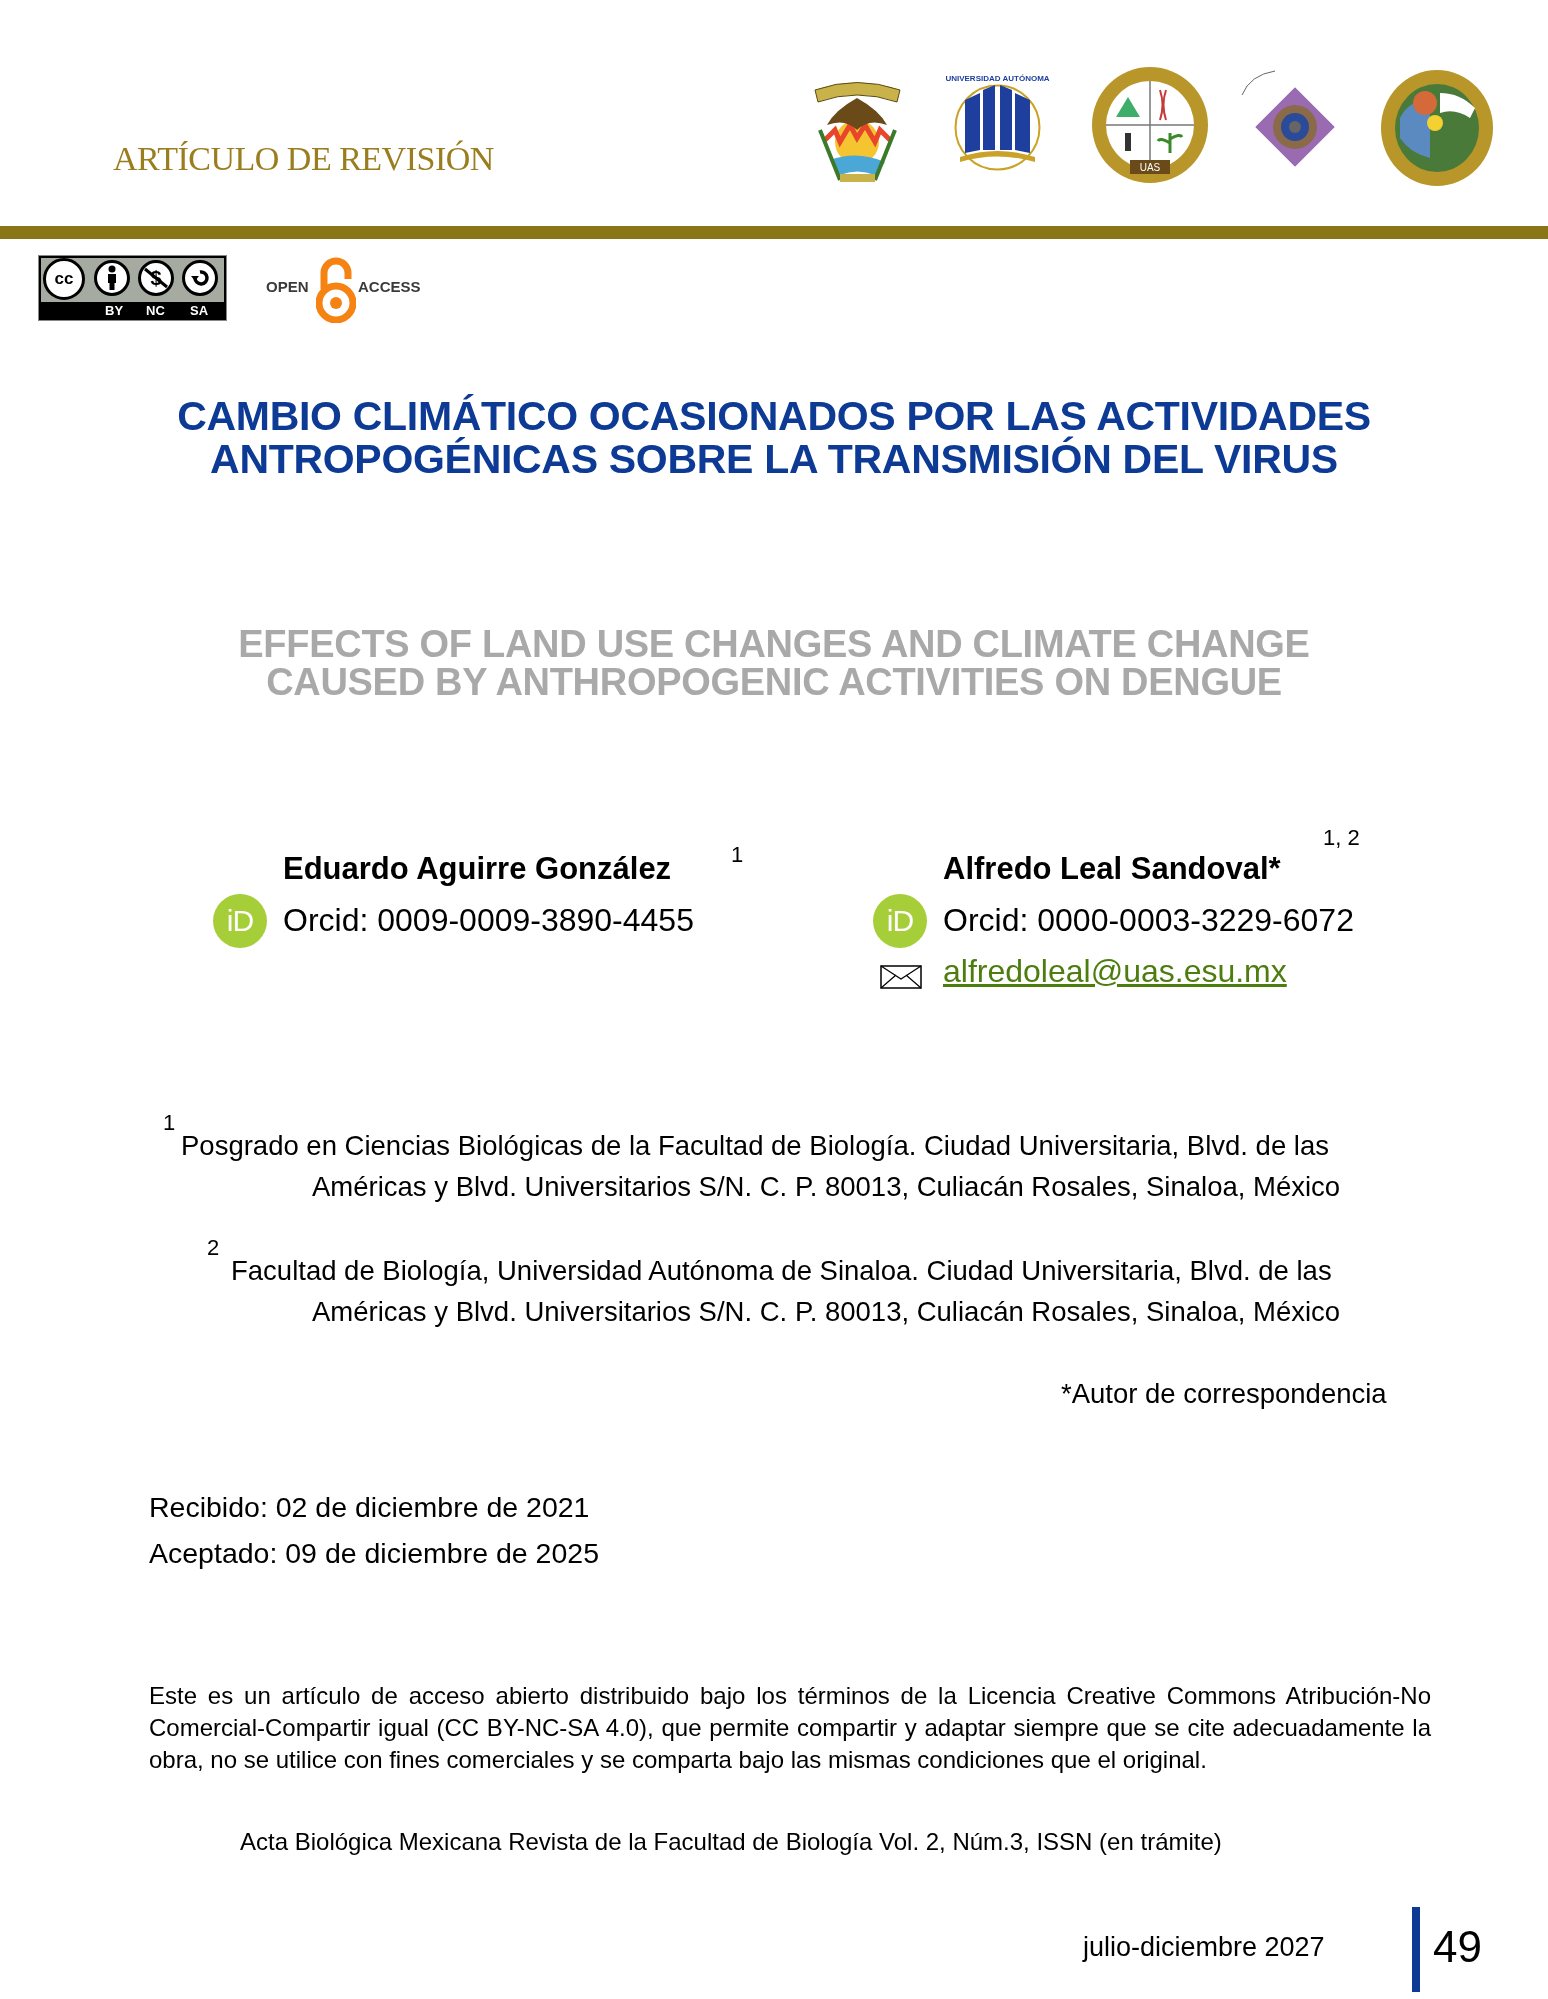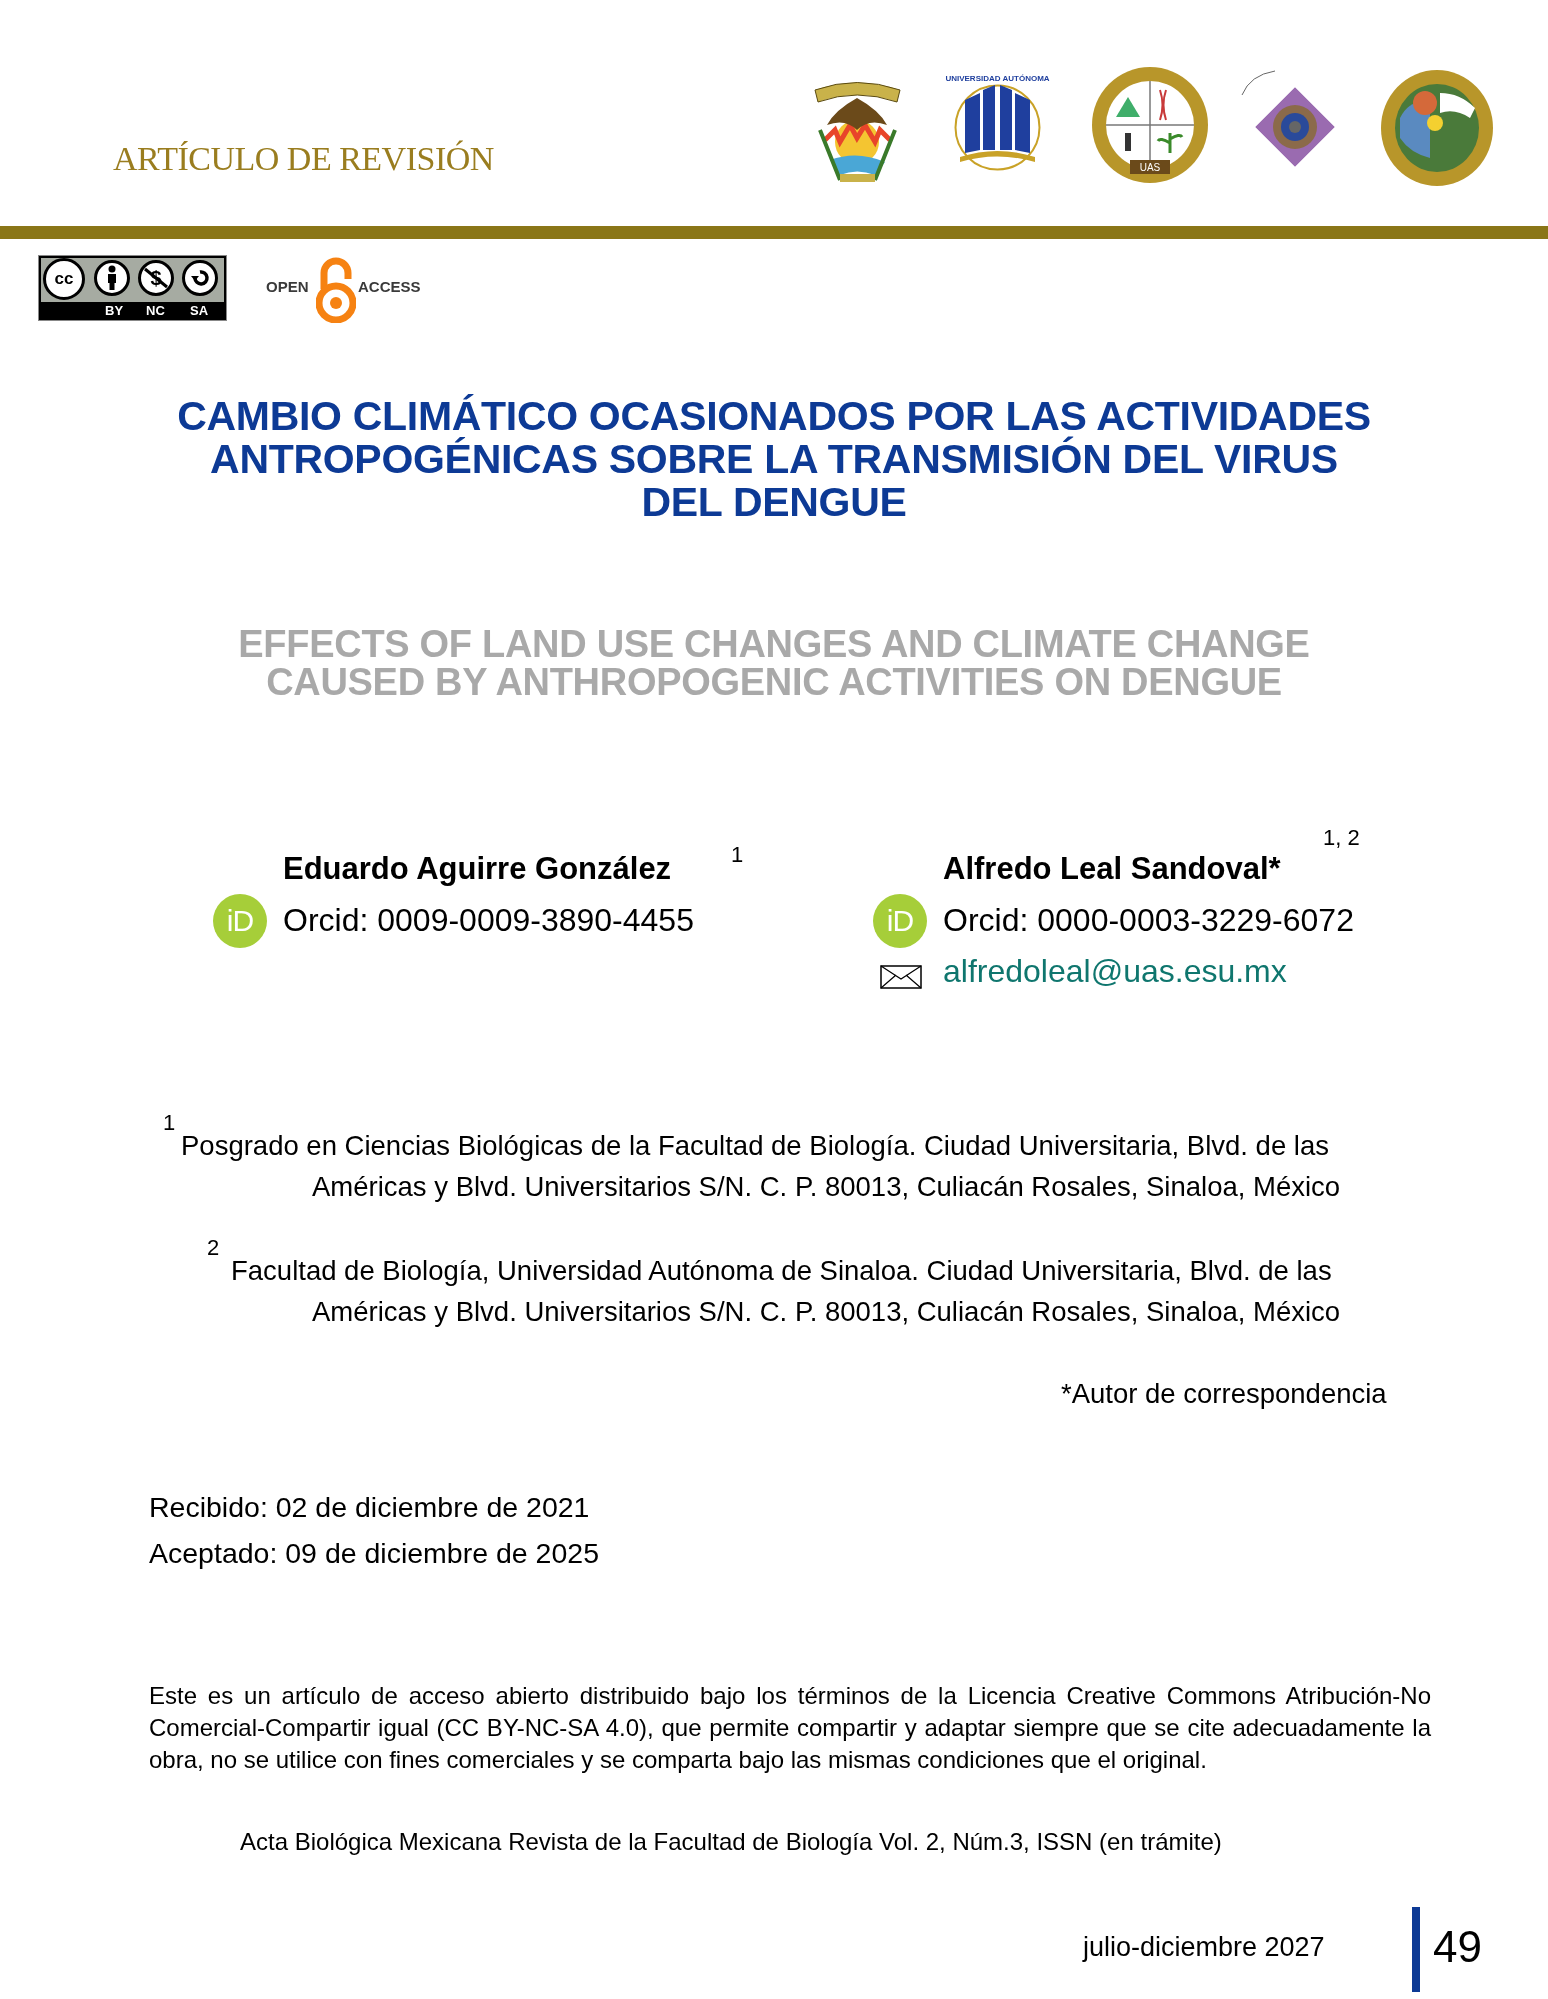--- a/index.html
+++ b/index.html
@@ -20,21 +20,21 @@
   .sup { font-size:22px; white-space:nowrap; }
   .orcid-icon { width:54px; height:54px; border-radius:50%; background:#a6ce39; color:#fff; font-size:30px; display:flex; align-items:center; justify-content:center; letter-spacing:-1px; }
   .line-text { font-size:32px; white-space:nowrap; }
   .affil { font-size:27.5px; line-height:41px; white-space:nowrap; }
   .dates { font-size:28.5px; line-height:46px; white-space:nowrap; }
   .license { left:149px; width:1282px; top:1680px; font-size:24px; line-height:32px; text-align:justify; text-align-last:left; }
   .journal { left:240px; top:1828px; font-size:24px; white-space:nowrap; }
   .footer-date { left:1083px; top:1932px; font-size:27px; white-space:nowrap; }
   .footer-bar { left:1412px; top:1907px; width:8px; height:85px; background:#0d3a95; }
   .page-num { left:1433px; top:1922px; font-size:44px; white-space:nowrap; }
-  a.email { color:#0f766e; }
+  a.email { color:#4d7c0f; text-decoration:underline; }
 </style>
 </head>
 <body>
 
 <div class="abs section-label">ARTÍCULO DE REVISIÓN</div>
 
 <div class="logo" style="left:805px;top:70px;width:105px;height:125px;">
   <svg width="105" height="125" viewBox="0 0 105 125">
     <path d="M10 20 Q52 5 95 20 L92 32 Q52 18 13 32 Z" fill="#c9b24a" stroke="#5a4a10" stroke-width="1"></path>
     <circle cx="52" cy="72" r="22" fill="#f4c531"></circle>
@@ -124,21 +124,20 @@
     <path d="M8 32 L8 16 A12 12 0 0 1 32 16 L32 22" fill="none" stroke="#f68212" stroke-width="7"></path>
     <circle cx="20" cy="46" r="17" fill="none" stroke="#f68212" stroke-width="7"></circle>
     <circle cx="20" cy="46" r="6" fill="#f68212"></circle>
   </svg>
   <span class="txt" style="left:92px;">ACCESS</span>
 </div>
 
 <div class="abs title">
   <div>CAMBIO CLIMÁTICO OCASIONADOS POR LAS ACTIVIDADES</div>
   <div>ANTROPOGÉNICAS SOBRE LA TRANSMISIÓN DEL VIRUS</div>
-  <div>DEL DENGUE</div>
 </div>
 <div class="abs subtitle">
   <div>EFFECTS OF LAND USE CHANGES AND CLIMATE CHANGE</div>
   <div>CAUSED BY ANTHROPOGENIC ACTIVITIES ON DENGUE</div>
 </div>
 
 <div class="abs author-name" style="left:283px;top:851px;">Eduardo Aguirre González</div>
 <div class="abs sup" style="left:731px;top:842px;">1</div>
 <div class="abs orcid-icon" style="left:213px;top:894px;">iD</div>
 <div class="abs line-text" style="left:283px;top:902px;">Orcid: 0009-0009-3890-4455</div>

